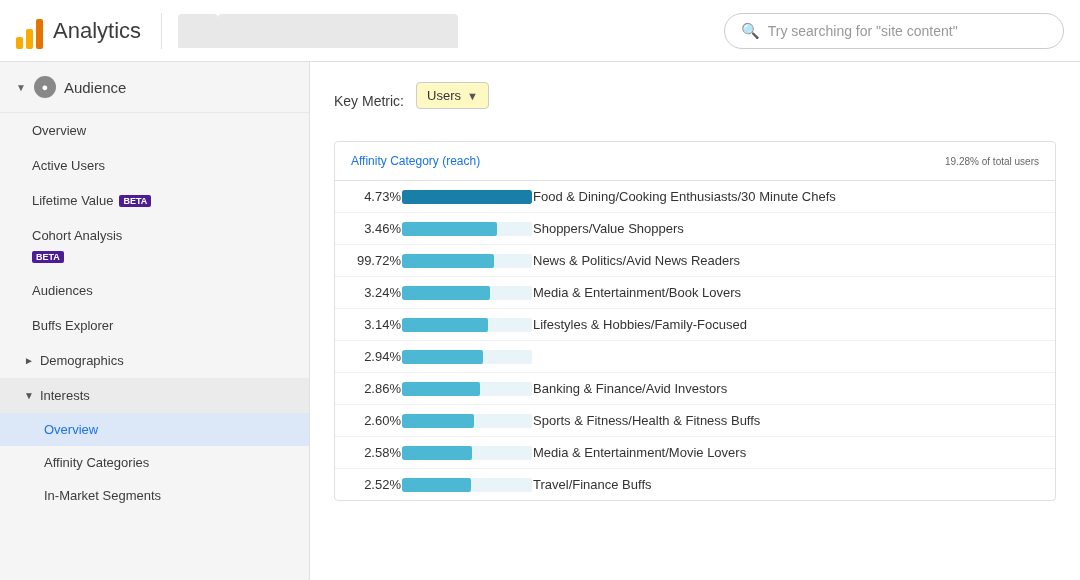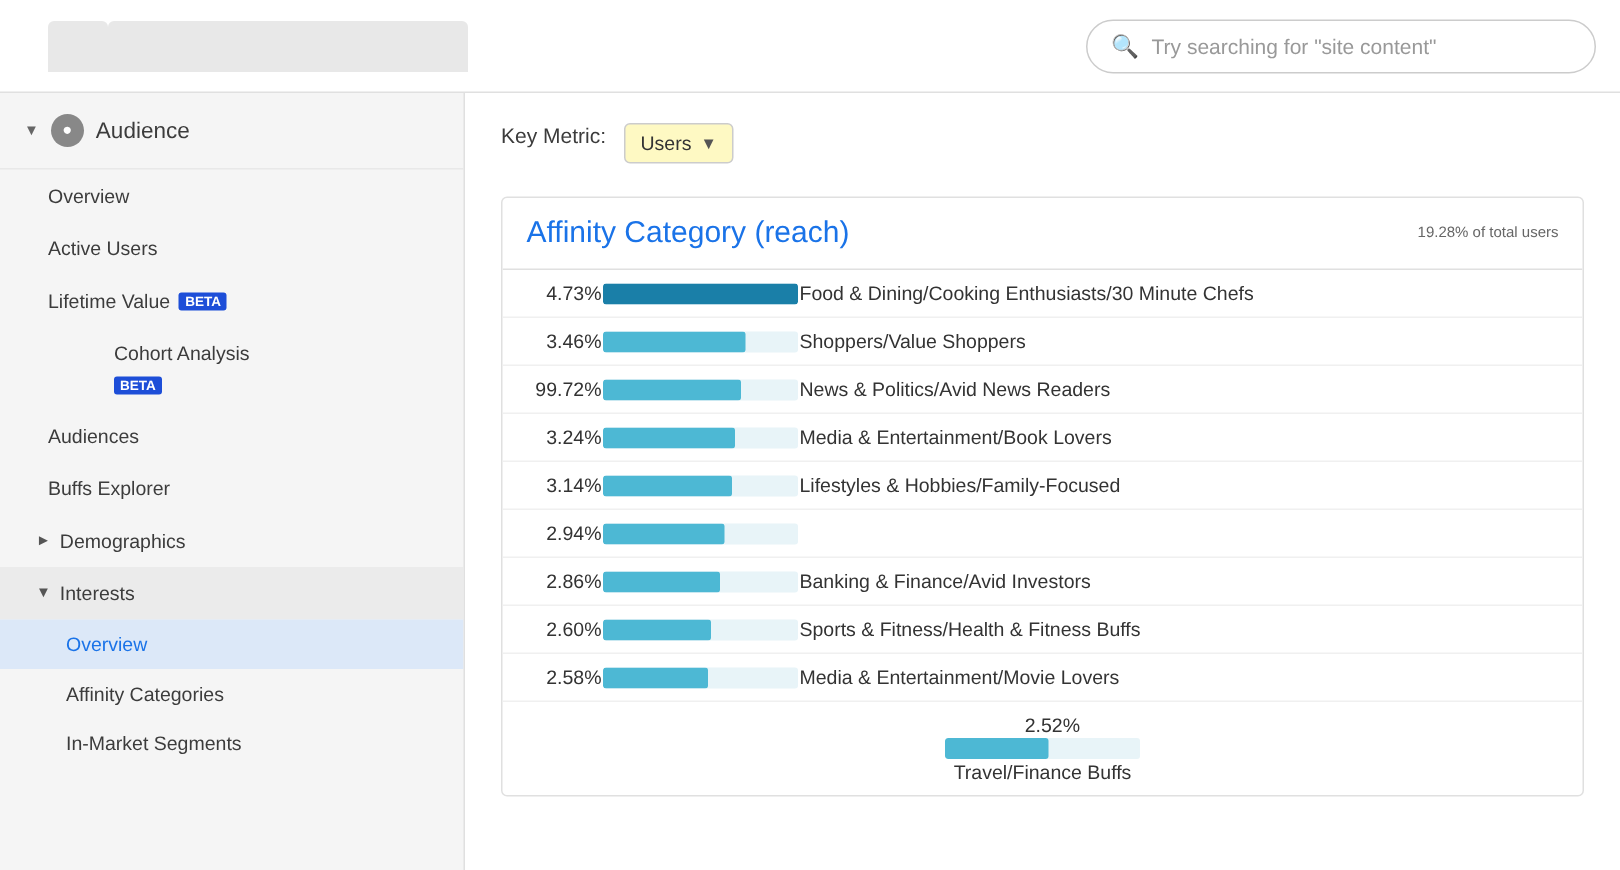--- a/index.html
+++ b/index.html
@@ -123,21 +123,21 @@
     .sidebar-item {
       padding: 10px 16px 10px 32px;
       color: #3c3c3c;
       cursor: pointer;
       font-size: 13px;
       display: flex;
       align-items: center;
       gap: 6px;
     }
     .beta-badge {
-      background: #1d4ed8;
+      background: #4c1d95;
       color: white;
       font-size: 9px;
       font-weight: bold;
       padding: 1px 4px;
       border-radius: 2px;
       vertical-align: super;
     }
     .sidebar-section-header {
       padding: 10px 16px 10px 24px;
       color: #3c3c3c;
@@ -166,23 +166,23 @@
 
     
     .content {
       flex: 1;
       padding: 20px 24px;
       overflow-y: auto;
       background: #fff;
     }
     .key-metric-row {
       display: flex;
-      align-items: flex-start;
+      align-items: flex-end;
       gap: 12px;
-      margin-bottom: 22px;
+      margin-bottom: 32px;
     }
     .key-metric-label {
       font-size: 14px;
       color: #3c3c3c;
       font-weight: 500;
     }
     .metric-select {
       display: flex;
       align-items: center;
       gap: 6px;
@@ -202,36 +202,36 @@
       overflow: hidden;
     }
     .table-header-row {
       display: flex;
       justify-content: space-between;
       align-items: center;
       padding: 12px 16px;
       border-bottom: 1px solid #e0e0e0;
     }
     .table-title {
-      font-size: 20px;
+      font-size: 12px;
       color: #1a73e8;
       font-weight: 400;
     }
     .table-subtitle {
       font-size: 10px;
       color: #666;
     }
     .data-row {
       display: flex;
       align-items: center;
       padding: 8px 16px;
       border-bottom: 1px solid #f0f0f0;
       gap: 1px;
     }
-    .data-row:last-child { border-bottom: none; flex-direction: column; }
+    .data-row:last-child { border-bottom: none; }
     .pct-label {
       width: 50px;
       text-align: right;
       font-size: 13px;
       color: #333;
       flex-shrink: 0;
     }
     .bar-wrap {
       width: 130px;
       flex-shrink: 0;
@@ -249,20 +249,28 @@
     .category-label {
       font-size: 13px;
       color: #333;
       flex: 1;
     }
   </style>
 </head>
 <body>
 
 <div class="header">
+  <div class="logo-area">
+    <div class="logo-icon">
+      <div class="logo-bar" style="width:7px;height:12px;background:#f9ab00;"></div>
+      <div class="logo-bar" style="width:7px;height:20px;background:#f9ab00;"></div>
+      <div class="logo-bar" style="width:7px;height:30px;background:#e37400;"></div>
+    </div>
+    <span class="app-title">Analytics</span>
+  </div>
   <div class="header-nav">
     <div class="header-tab"></div>
     <div class="header-tab" style="width:240px;"></div>
   </div>
   <div class="search-area">
     <span class="search-icon-wrap">🔍</span>
     <span class="search-placeholder">Try searching for "site content"</span>
   </div>
 </div>
 
@@ -278,21 +286,21 @@
     <div class="sidebar-item">
       <span>Overview</span>
     </div>
     <div class="sidebar-item">
       <span>Active Users</span>
     </div>
     <div class="sidebar-item">
       <span>Lifetime Value</span>
       <span class="beta-badge">BETA</span>
     </div>
-    <div class="sidebar-item" style="flex-direction:column;align-items:flex-start;margin-left:44px;">
+    <div class="sidebar-item" style="flex-direction:column;align-items:flex-start;">
       <span>Cohort Analysis</span>
       <span class="beta-badge" style="margin-top:2px;">BETA</span>
     </div>
     <div class="sidebar-item">
       <span>Audiences</span>
     </div>
     <div class="sidebar-item">
       <span>Buffs Explorer</span>
     </div>
 

